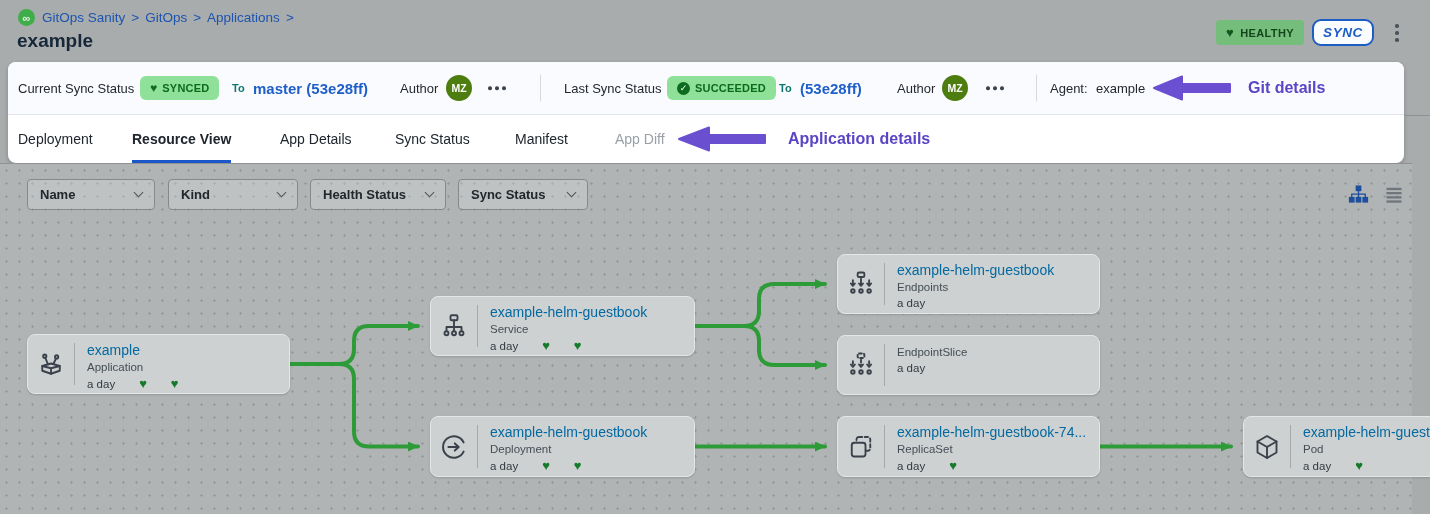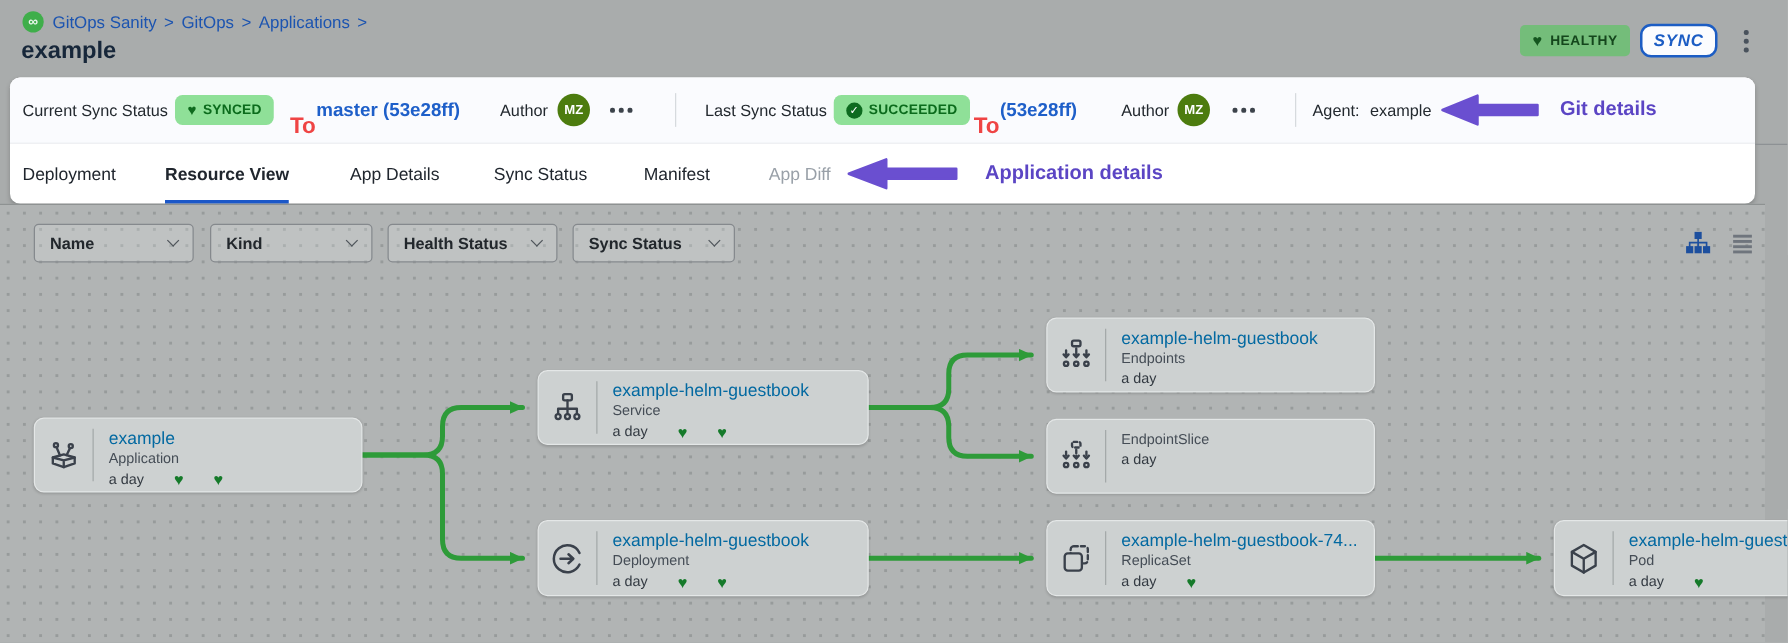--- a/index.html
+++ b/index.html
@@ -33,21 +33,21 @@
 
   
   .panel { position:absolute; left:8px; top:62px; width:1396px; height:101px;
     background:#fff; border-radius:8px; box-shadow:0 2px 4px rgba(0,0,0,0.22); }
   .panel-edge-line { position:absolute; left:1404px; top:115px; width:26px; height:1px; background:#8d9194; }
 
   .status-row { position:relative; height:53px; background:#fafbfe;
     border-bottom:1px solid #e2e5ea; border-radius:8px 8px 0 0; }
   .status-row > * { position:absolute; top:50%; transform:translateY(-50%); }
   .s-label { font-size:13px; color:#23292f; white-space:nowrap; }
-  .to-label { font-size:18px; font-weight:bold; color:#ef4444;margin-top:13px; }
+  .to-label { font-size:11px; font-weight:bold; color:#0f766e; }
   .badge { display:flex; align-items:center; gap:5px; height:24px; padding:0 10px;
     border-radius:6px; background:#8fe098; color:#0b6b1c; font-size:11px; font-weight:bold;
     letter-spacing:0.2px; white-space:nowrap; }
   .badge .heart { font-size:12px; color:#0e6b1e; line-height:1; }
   .check-circle { width:13px; height:13px; border-radius:50%; background:#0d6b1f; color:#fff;
     font-size:9px; display:flex; align-items:center; justify-content:center; line-height:1; }
   .rev-link { font-size:15px; font-weight:bold; color:#1e5fc9; cursor:pointer; white-space:nowrap; }
   .avatar { width:26px; height:26px; border-radius:50%; background:#4d7c0f; color:#fff;
     font-size:10.5px; font-weight:bold; display:flex; align-items:center; justify-content:center; }
   .dots3 { display:flex; gap:3.5px; padding:4px; cursor:pointer; }

